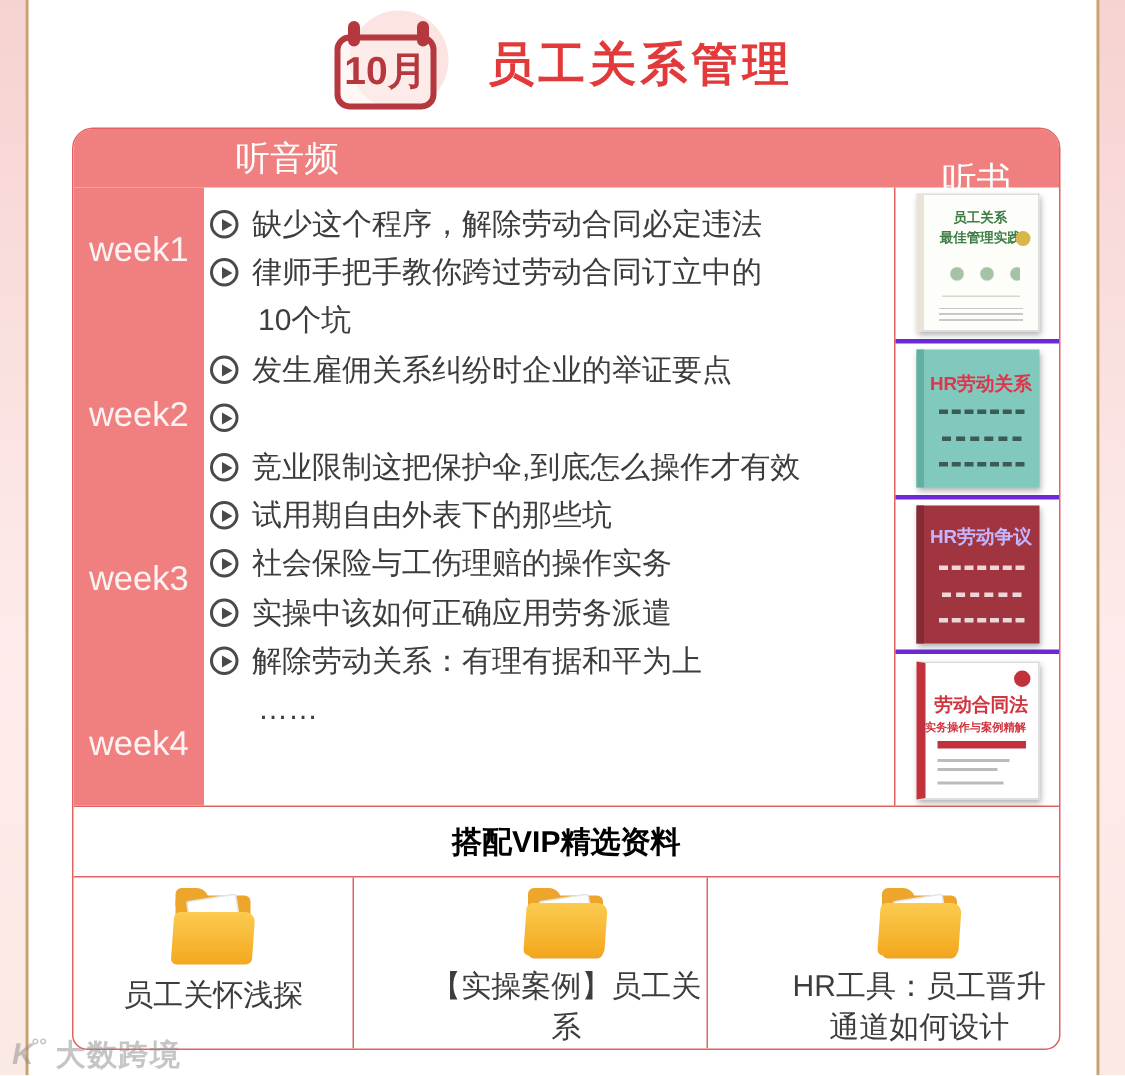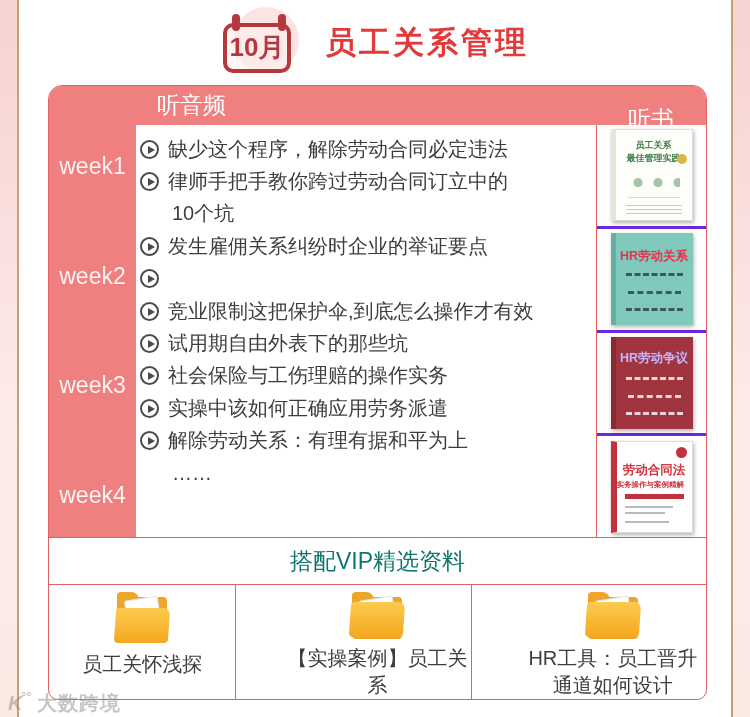--- a/index.html
+++ b/index.html
@@ -81,21 +81,21 @@
   .v4 .bs { text-align:left; color:#d03540; font-weight:bold; font-size:7.5px; margin-top:1px; }
   .v4 .deco { position:absolute; top:52px; left:8px; right:8px; bottom:5px;
     background:
       linear-gradient(#c1323c,#c1323c) 0 0/100% 5px no-repeat,
       linear-gradient(#bbb,#bbb) 0 12px/82% 2px no-repeat,
       linear-gradient(#bbb,#bbb) 0 18px/68% 2px no-repeat,
       linear-gradient(#bbb,#bbb) 0 27px/75% 2px no-repeat; }
 
   
   .vip-head { height:47px; border-bottom:1px solid #e06262; display:flex; align-items:center;
-    justify-content:center; color:#0f766e; font-size:23px; font-weight:normal; }
+    justify-content:center; color:#000000; font-size:20px; font-weight:bold; }
   .folders { display:flex; height:114px;gap:48px; }
   .folder-cell { flex:1; border-right:1px solid #e06262; display:flex; flex-direction:column;
     align-items:center; padding-top:10px; }
   .folder-cell:last-child { border-right:none; }
   .folder { position:relative; width:58px; height:48px; }
   .f-back { position:absolute; left:4px; top:2px; width:50px; height:42px; background:#eda52c; border-radius:4px; }
   .f-back::before { content:""; position:absolute; left:0; top:-5px; width:22px; height:12px;
     background:#eda52c; border-radius:4px 8px 0 0; }
   .f-paper { position:absolute; left:13px; top:3px; width:34px; height:30px; background:#fff;
     border:1px solid #e4e4e4; transform:rotate(-9deg); border-radius:2px; }

